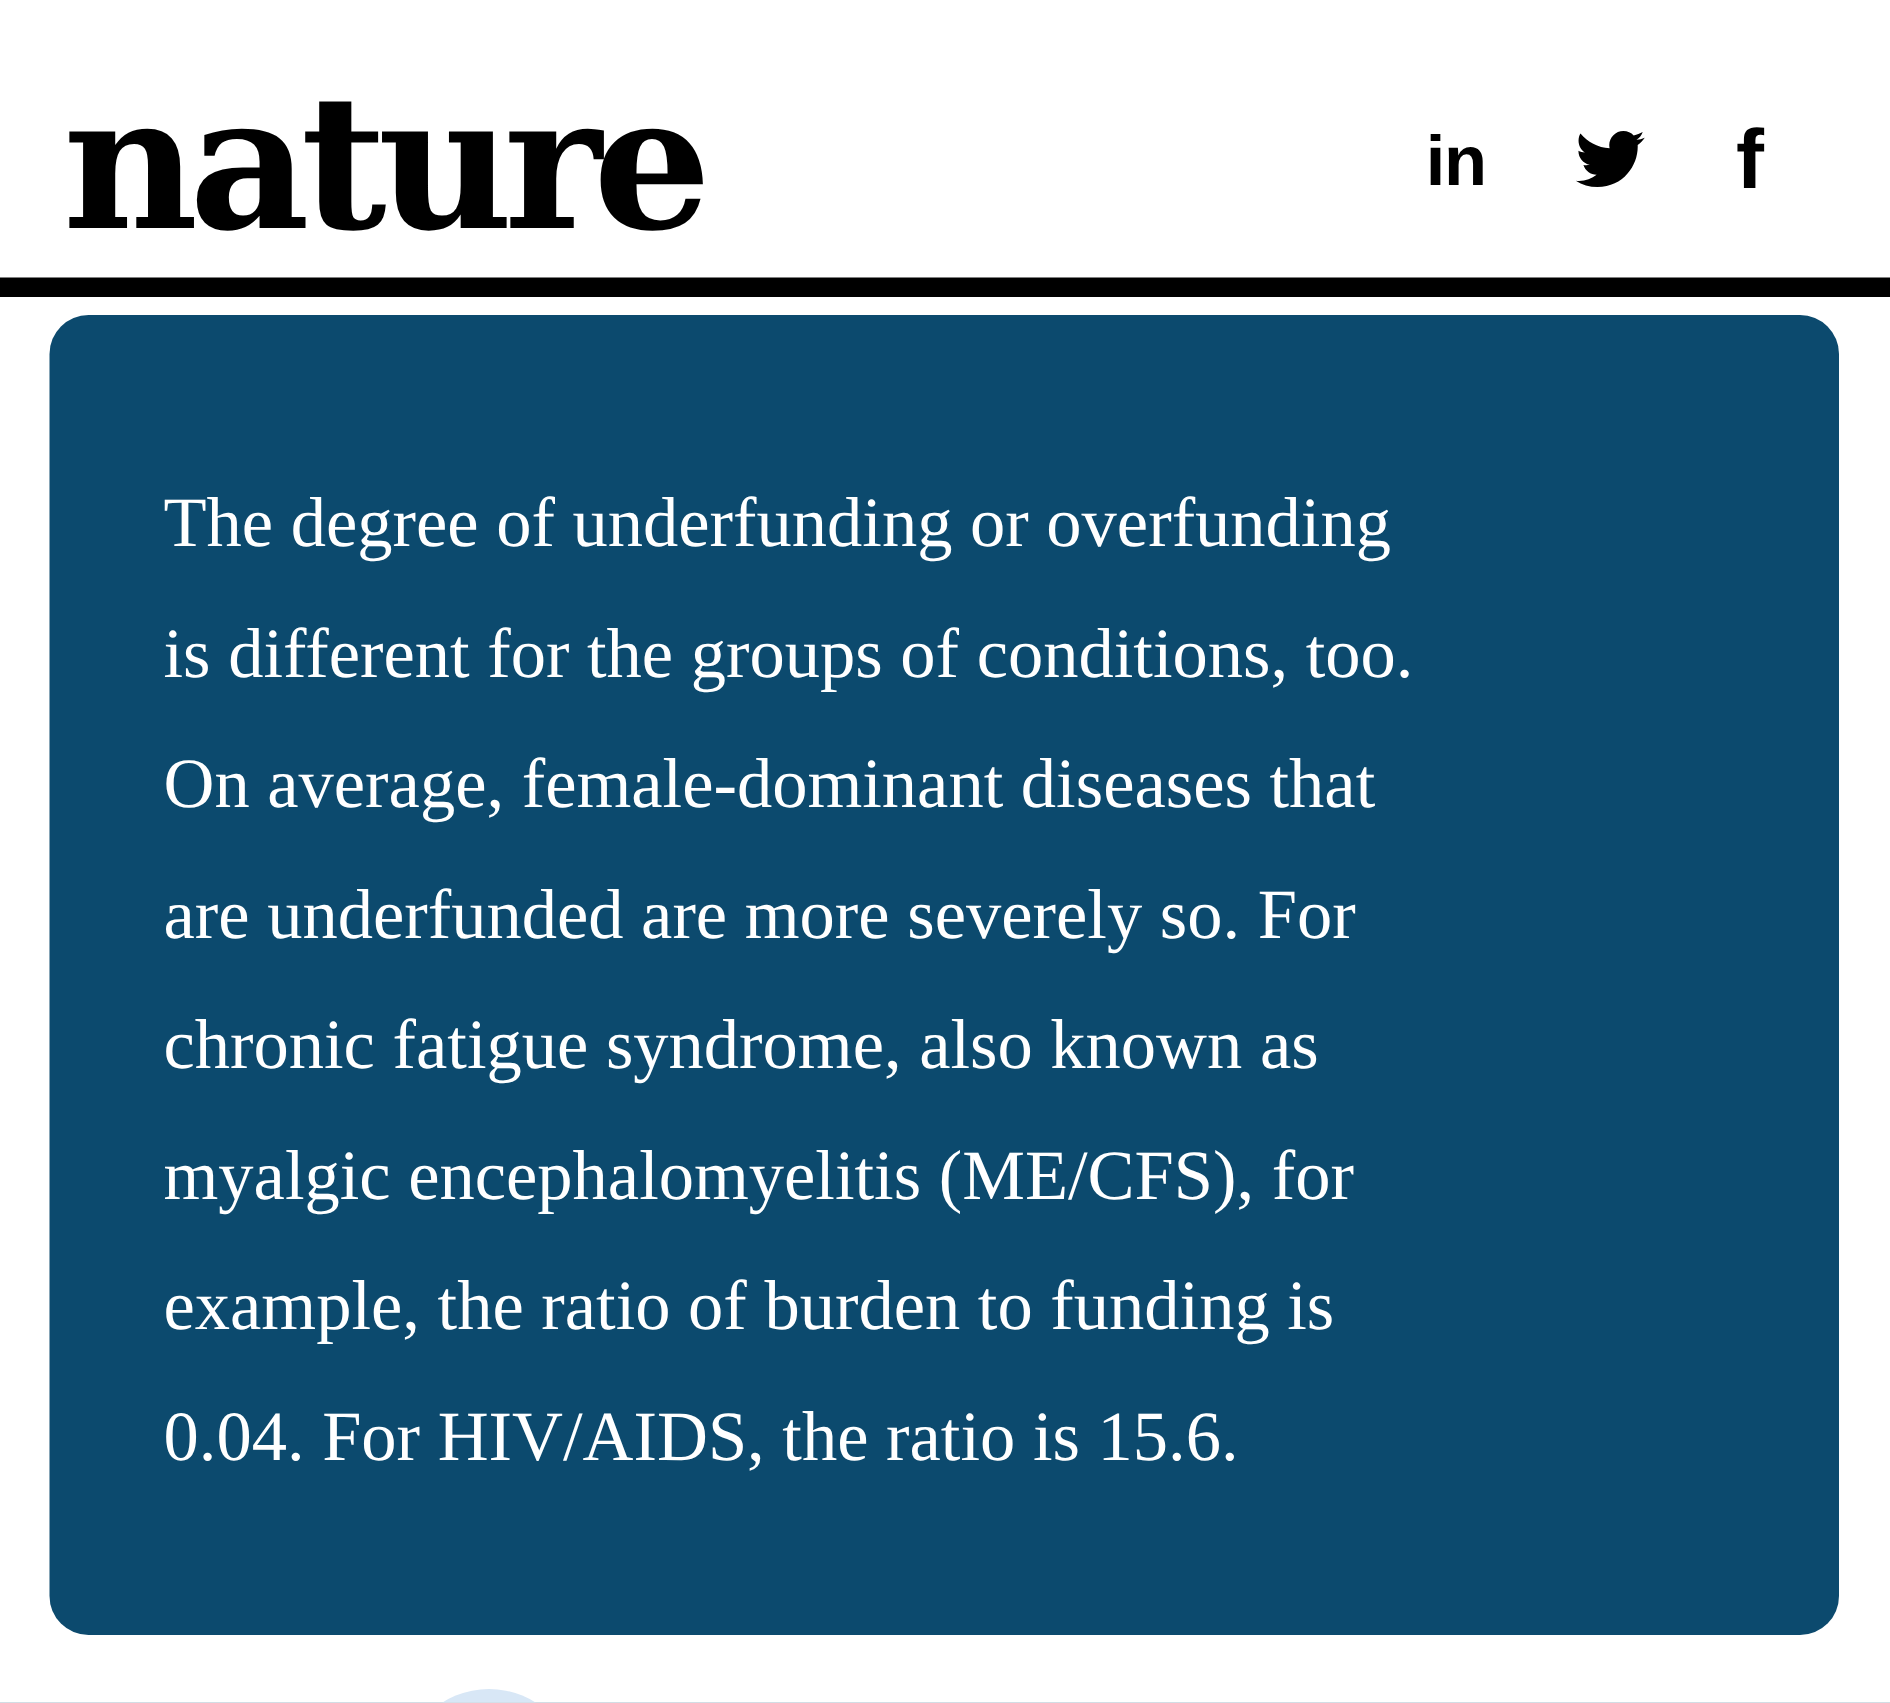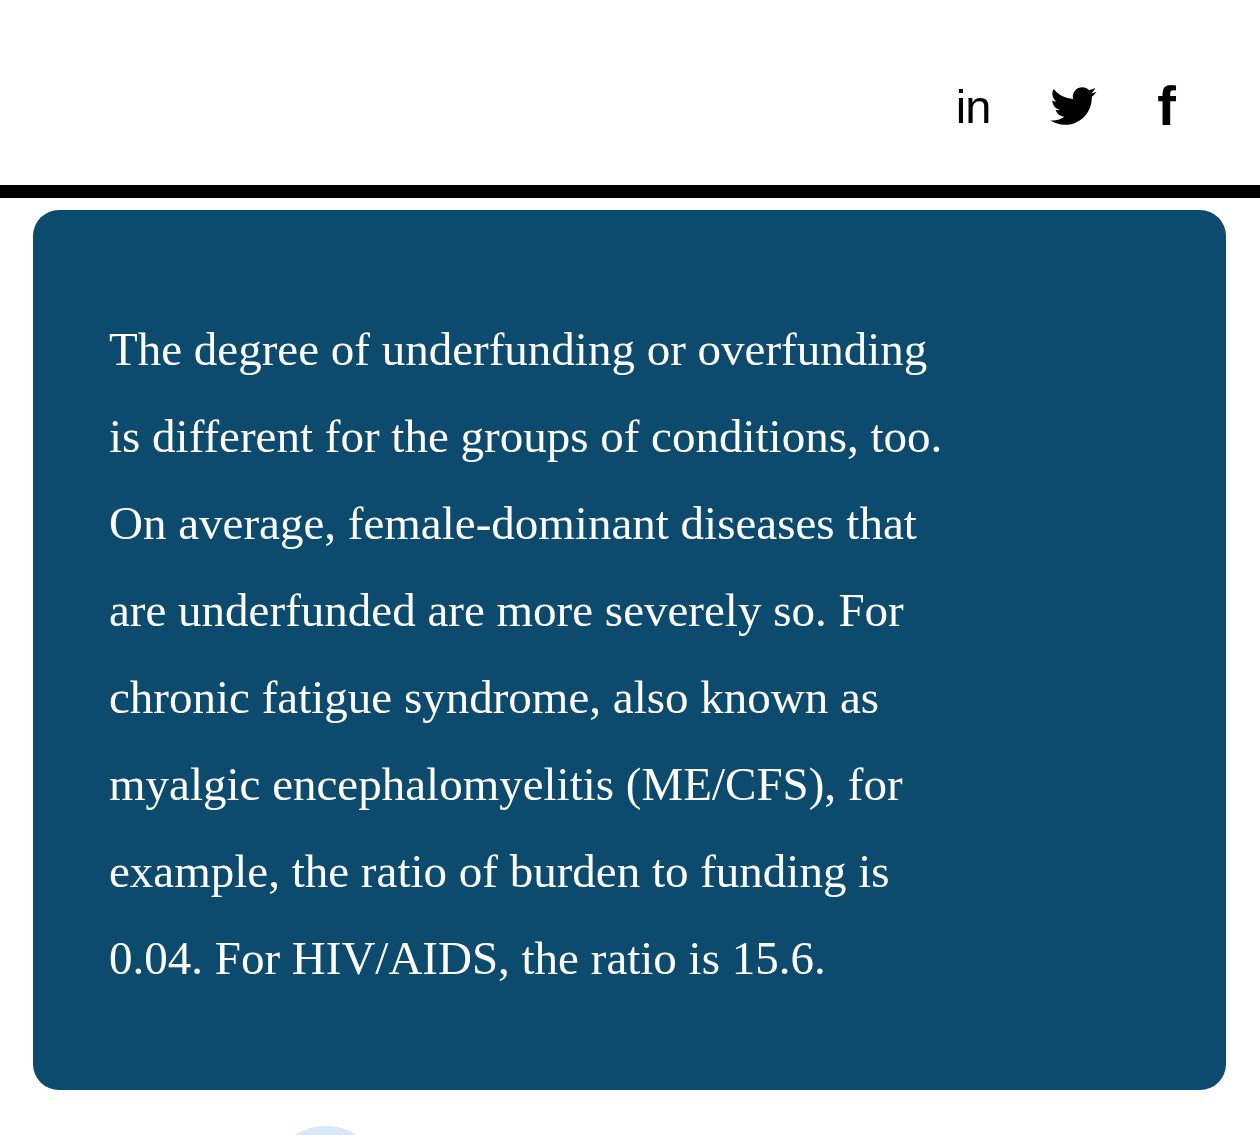--- a/index.html
+++ b/index.html
@@ -41,21 +41,21 @@
     position: absolute;
     top: 78px;
     right: 84px;
     display: flex;
     align-items: center;
     gap: 56px;
     height: 56px;
   }
   .icon-linkedin {
     font-family: "Liberation Sans", sans-serif;
-    font-weight: 400;
+    font-weight: 700;
     font-size: 47px;
     line-height: 1;
     color: #000000;
     letter-spacing: -1px;
     cursor: pointer;
   }
   .icon-twitter {
     display: inline-flex;
     align-items: center;
     cursor: pointer;
@@ -115,20 +115,21 @@
     border-radius: 50%;
     background: #d8e7f6;
   }
 </style>
 </head>
 <body>
 
 <div class="page">
 
   <header class="site-header">
+    <div class="logo">nature</div>
 
     <div class="social-row">
       <span class="icon-linkedin">in</span>
 
       <span class="icon-twitter">
         <svg viewBox="0 0 24 24" aria-hidden="true">
           <path d="M23.954 4.569c-.885.389-1.83.654-2.825.775 1.014-.611 1.794-1.574 2.163-2.723-.951.555-2.005.959-3.127 1.184-.896-.959-2.173-1.559-3.591-1.559-2.717 0-4.92 2.203-4.92 4.917 0 .39.045.765.127 1.124C7.691 8.094 4.066 6.13 1.64 3.161c-.427.722-.666 1.561-.666 2.475 0 1.71.87 3.213 2.188 4.096-.807-.026-1.566-.248-2.228-.616v.061c0 2.385 1.693 4.374 3.946 4.827-.413.111-.849.171-1.296.171-.314 0-.615-.03-.916-.086.631 1.953 2.445 3.377 4.604 3.417-1.68 1.319-3.809 2.105-6.102 2.105-.39 0-.779-.023-1.17-.067 2.189 1.394 4.768 2.209 7.557 2.209 9.054 0 13.999-7.496 13.999-13.986 0-.209 0-.42-.015-.63.961-.689 1.8-1.56 2.46-2.548l-.047-.02z"></path>
         </svg>
       </span>
 

